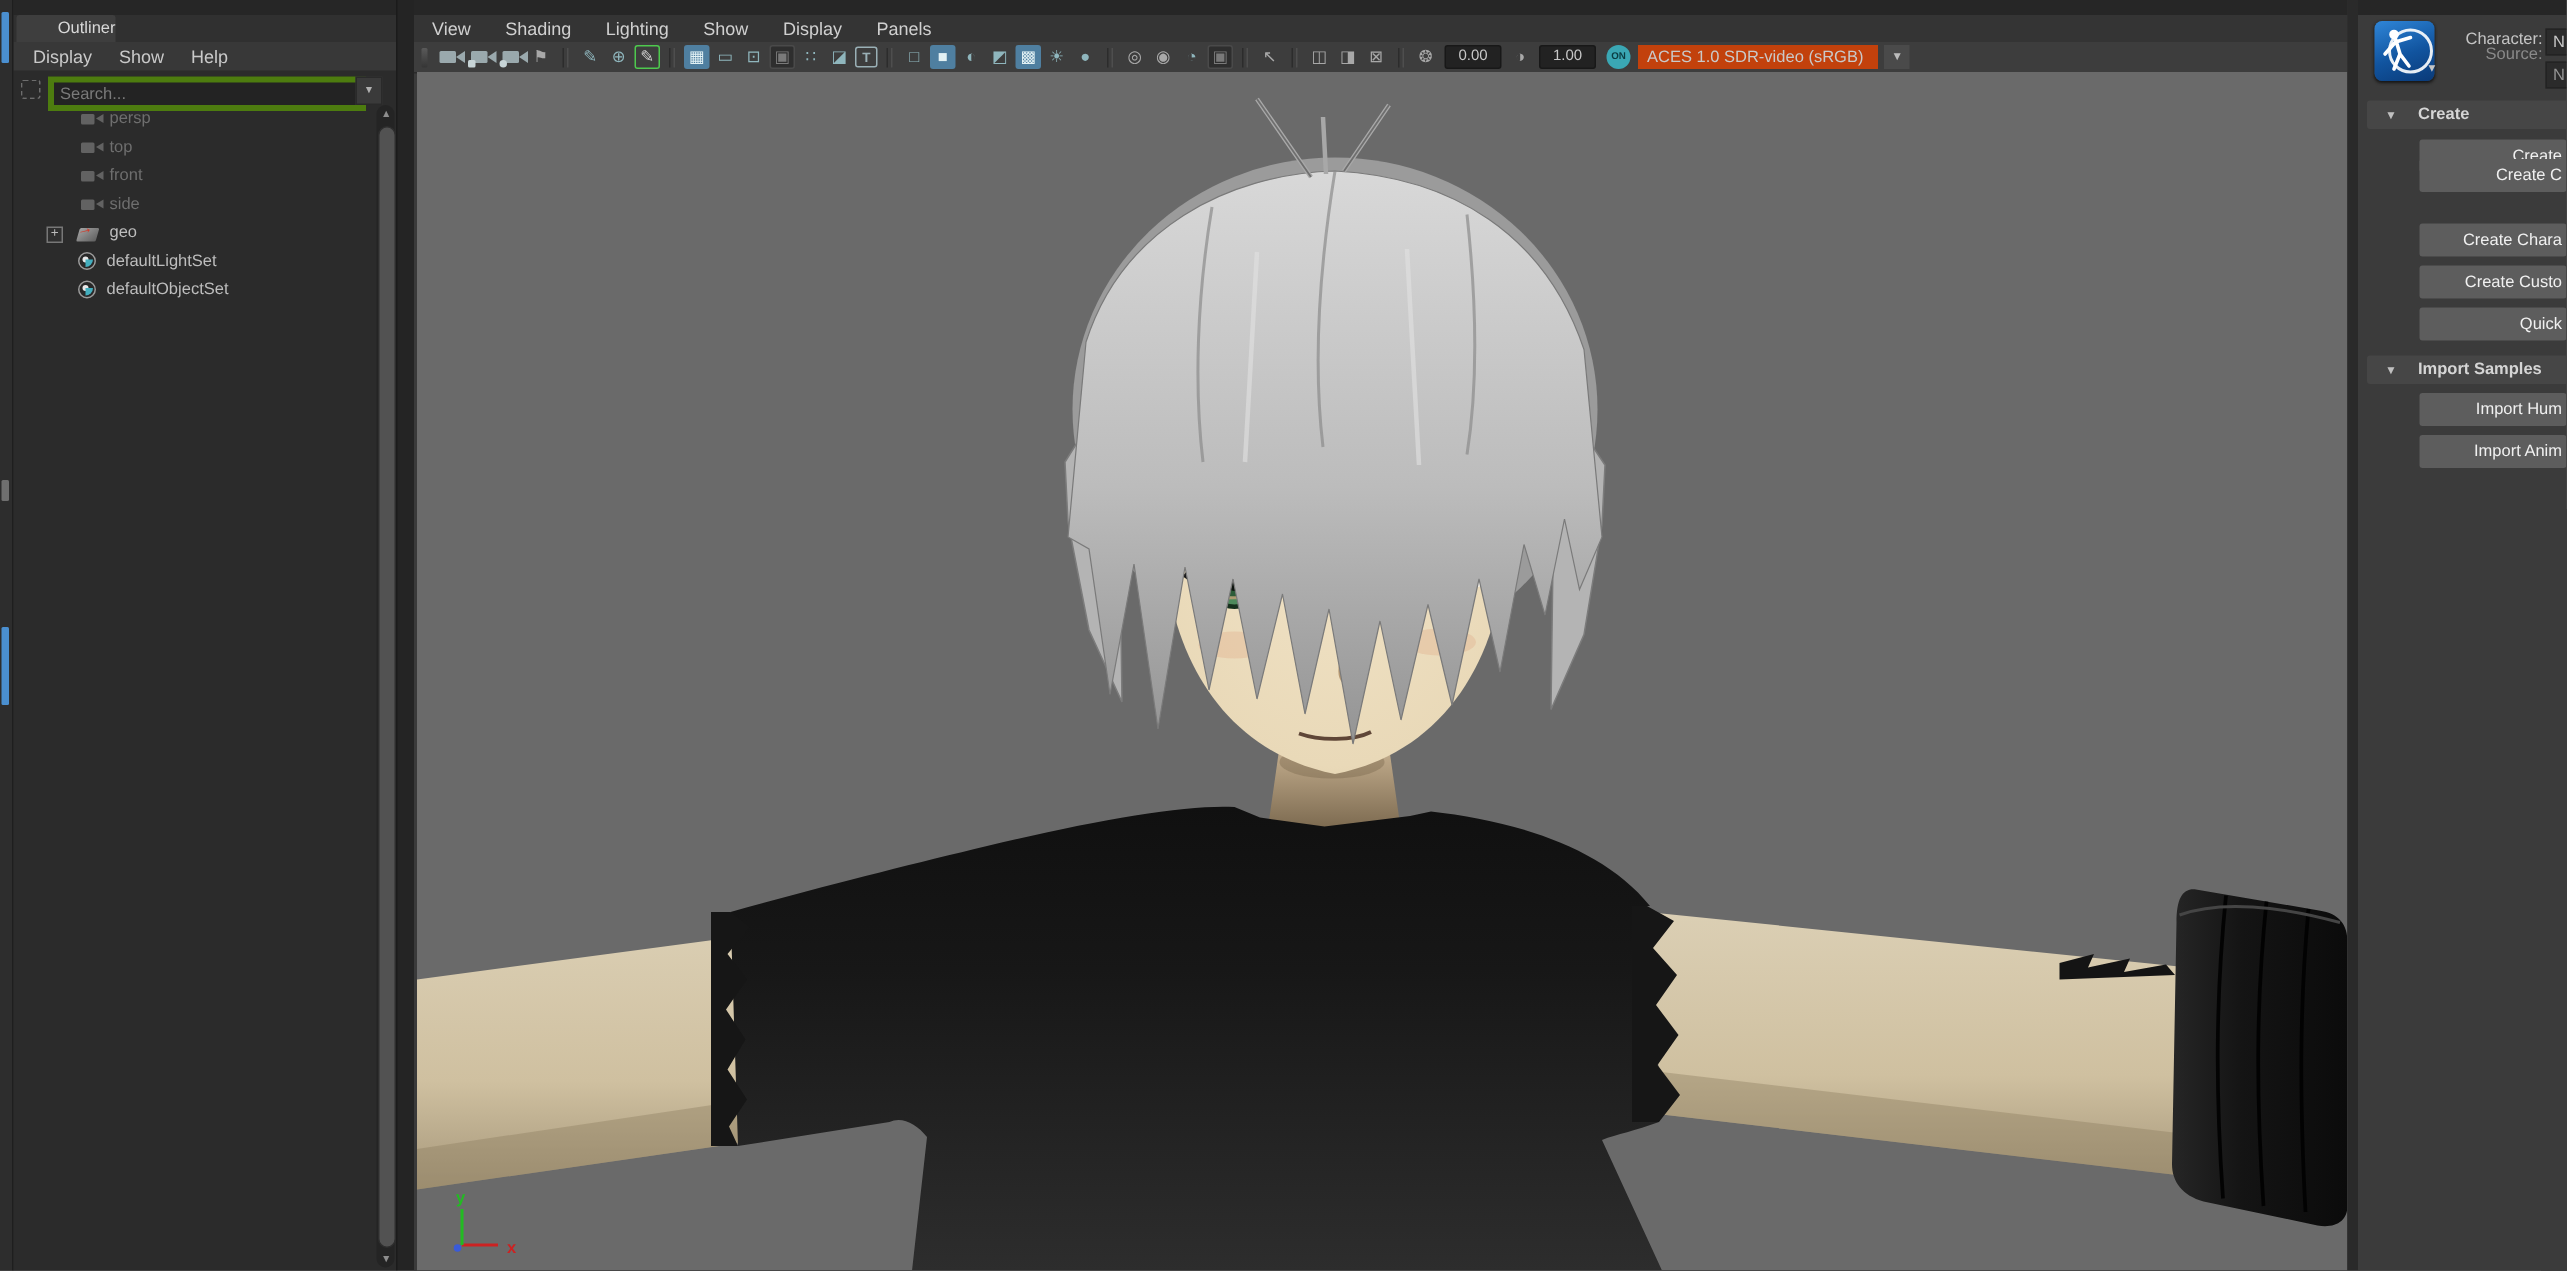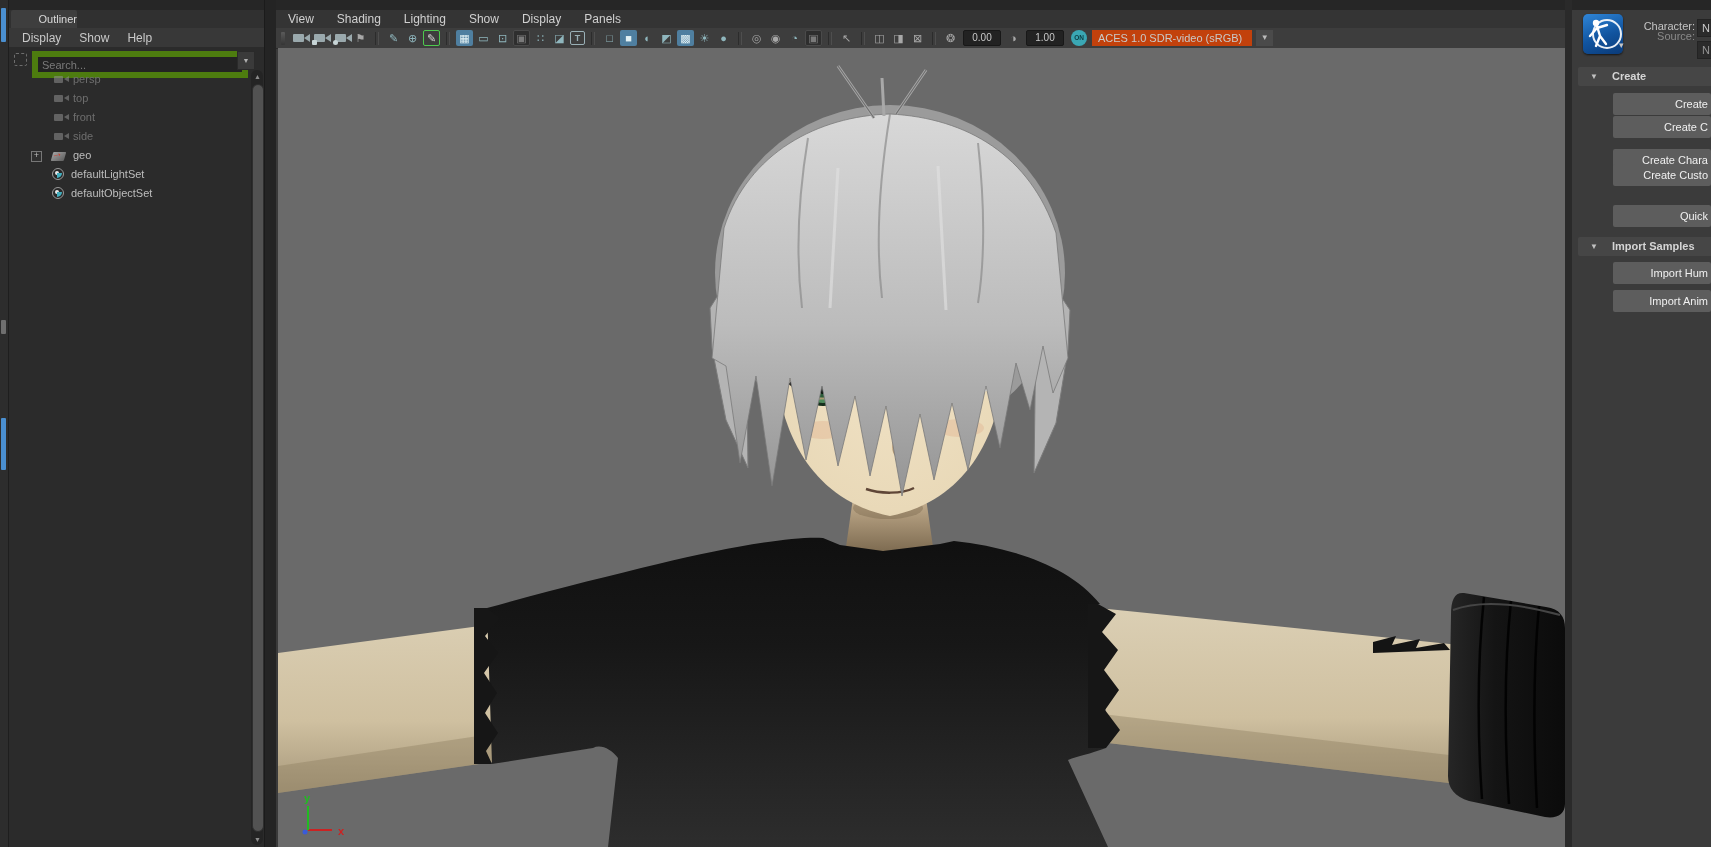--- a/index.html
+++ b/index.html
@@ -19,21 +19,21 @@
   .outliner{left:9px;top:0;width:255px;height:847px;background:#2b2b2b;overflow:hidden;}
   .ol-chrome{position:absolute;left:0;top:0;width:100%;height:10px;background:#262626;}
   .ol-tabrow{position:absolute;left:0;top:10px;width:100%;height:18px;background:#303030;}
   .ol-tab{position:absolute;left:2px;top:0;width:66px;height:18px;background:#3e3e3e;color:#d9d9d9;
           font-size:11px;line-height:18px;text-align:right;border-radius:2px 2px 0 0;}
   .ol-menurow{position:absolute;left:0;top:28px;width:100%;height:19px;background:#383838;
           display:flex;align-items:center;padding-left:13px;gap:18px;font-size:12px;color:#c9c9c9;}
   .ol-menu{cursor:default;text-align:right;}
   .ol-selicon{position:absolute;left:5px;top:53px;width:11px;height:11px;border:1px dashed #6d6d6d;border-radius:2px;}
   .ol-search{position:absolute;left:23px;top:51px;width:196px;height:15px;background:#232323;
-          border:6px solid #4d7c0f;color:#bbbbbb;font-size:11px;padding:0 4px;outline:none;
+          border:4px solid #4d7c0f;color:#bbbbbb;font-size:11px;padding:0 4px;outline:none;
           font-family:"Liberation Sans",sans-serif;}
   .ol-search::placeholder{color:#7a7a7a;}
   .ol-searchdrop{position:absolute;left:228px;top:51px;width:16px;height:17px;background:#3a3a3a;
           border:1px solid #2a2a2a;font-size:7px;color:#b0b0b0;text-align:center;line-height:17px;}
   .tree-row{position:absolute;left:0;width:238px;height:19px;font-size:11px;color:#bdbdbd;}
   .tree-row .lbl{position:absolute;top:3px;}
   .tree-row.dim{color:#6e6e6e;}
   .cam-ic{position:absolute;top:6px;width:9px;height:7px;background:#8f8f8f;border-radius:1px;}
   .cam-ic::after{content:"";position:absolute;right:-6px;top:0px;width:0;height:0;
       border:3.5px solid transparent;border-right:5px solid #8f8f8f;}
@@ -366,23 +366,23 @@
   <div class="rp-label" style="left:57px;top:10px;">Character:</div>
   <div class="rp-val" style="top:9px;">N</div>
   <div class="rp-label dim" style="left:57px;top:20px;">Source:</div>
   <div class="rp-val dim" style="top:31px;">N</div>
 
   <div class="rp-header" style="top:57px;">
     <span class="tri">▼</span>
     <span class="ttl">Create</span>
   </div>
   <div class="rbtn" style="top:83px;">Create</div>
-  <div class="rbtn" style="top:106px;">Create C</div>
+  <div class="rbtn" style="top:96px;">Create C</div>
   <div class="rbtn" style="top:139px;">Create Chara</div>
-  <div class="rbtn" style="top:154px;">Create Custo</div>
+  <div class="rbtn" style="top:167px;">Create Custo</div>
   <div class="rbtn" style="top:195px;">Quick</div>
 
   <div class="rp-header" style="top:227px;">
     <span class="tri">▼</span>
     <span class="ttl">Import Samples</span>
   </div>
   <div class="rbtn" style="top:252px;">Import Hum</div>
   <div class="rbtn" style="top:280px;">Import Anim</div>
 </div>
 

